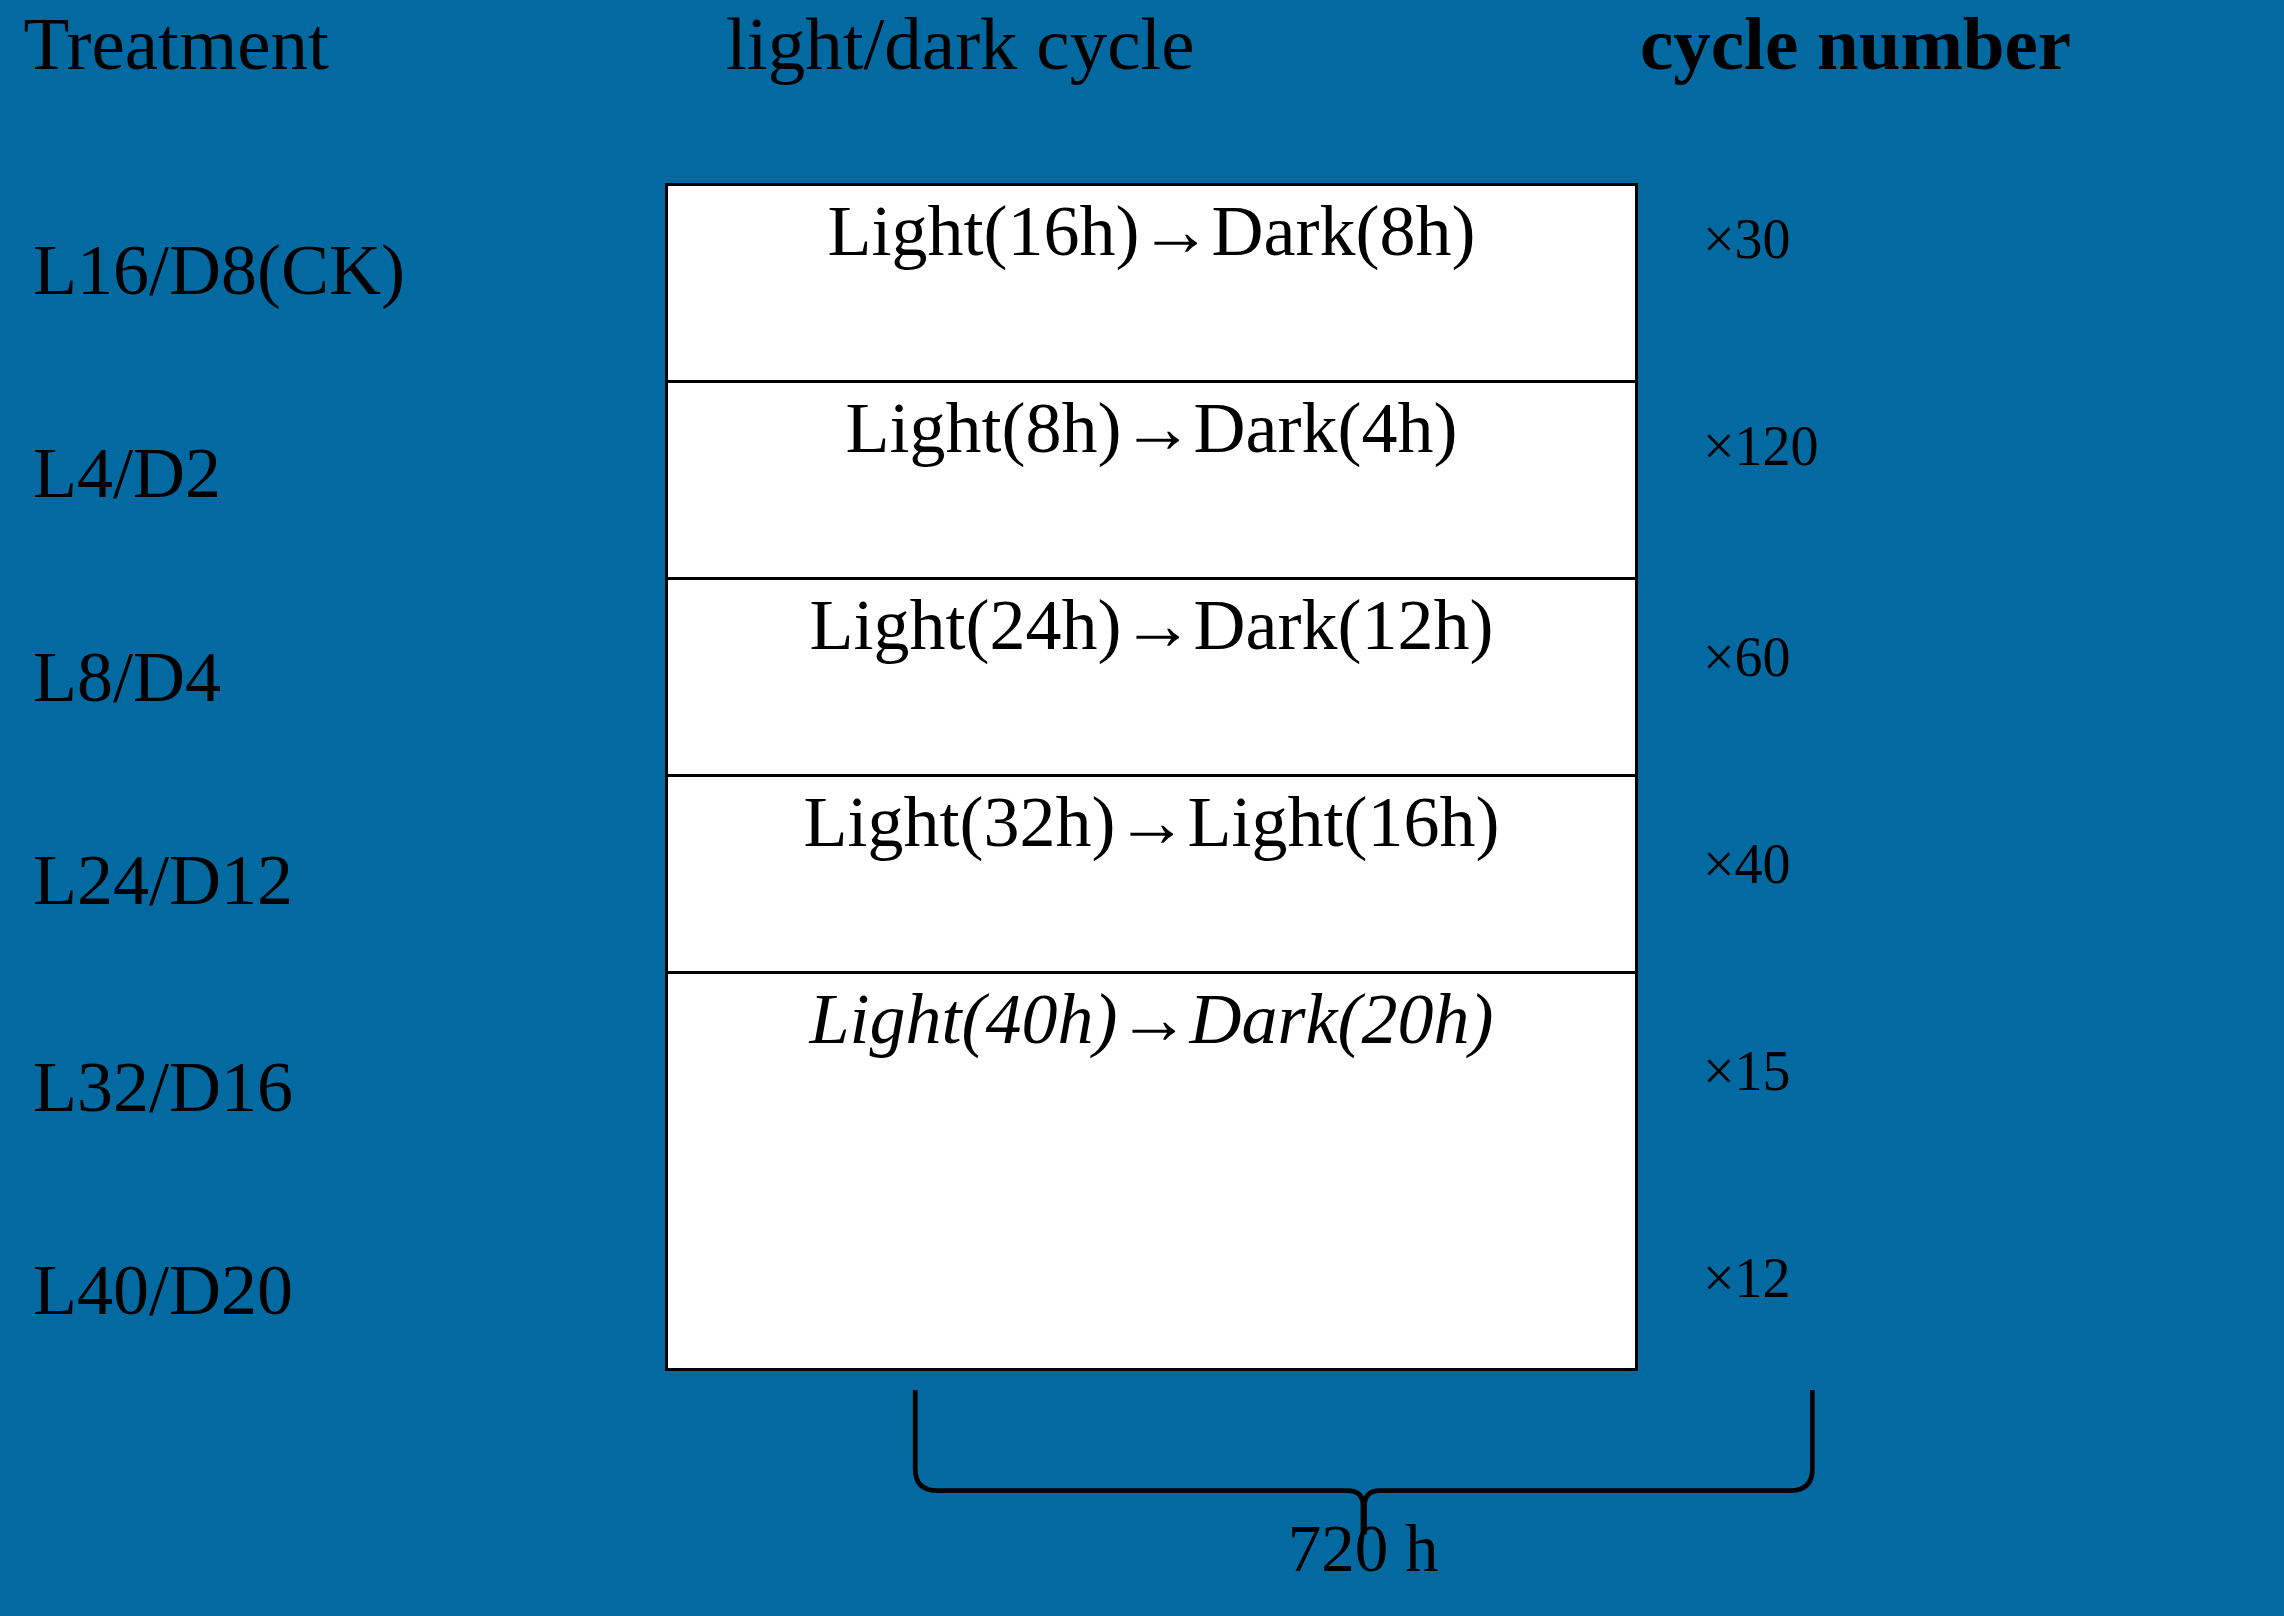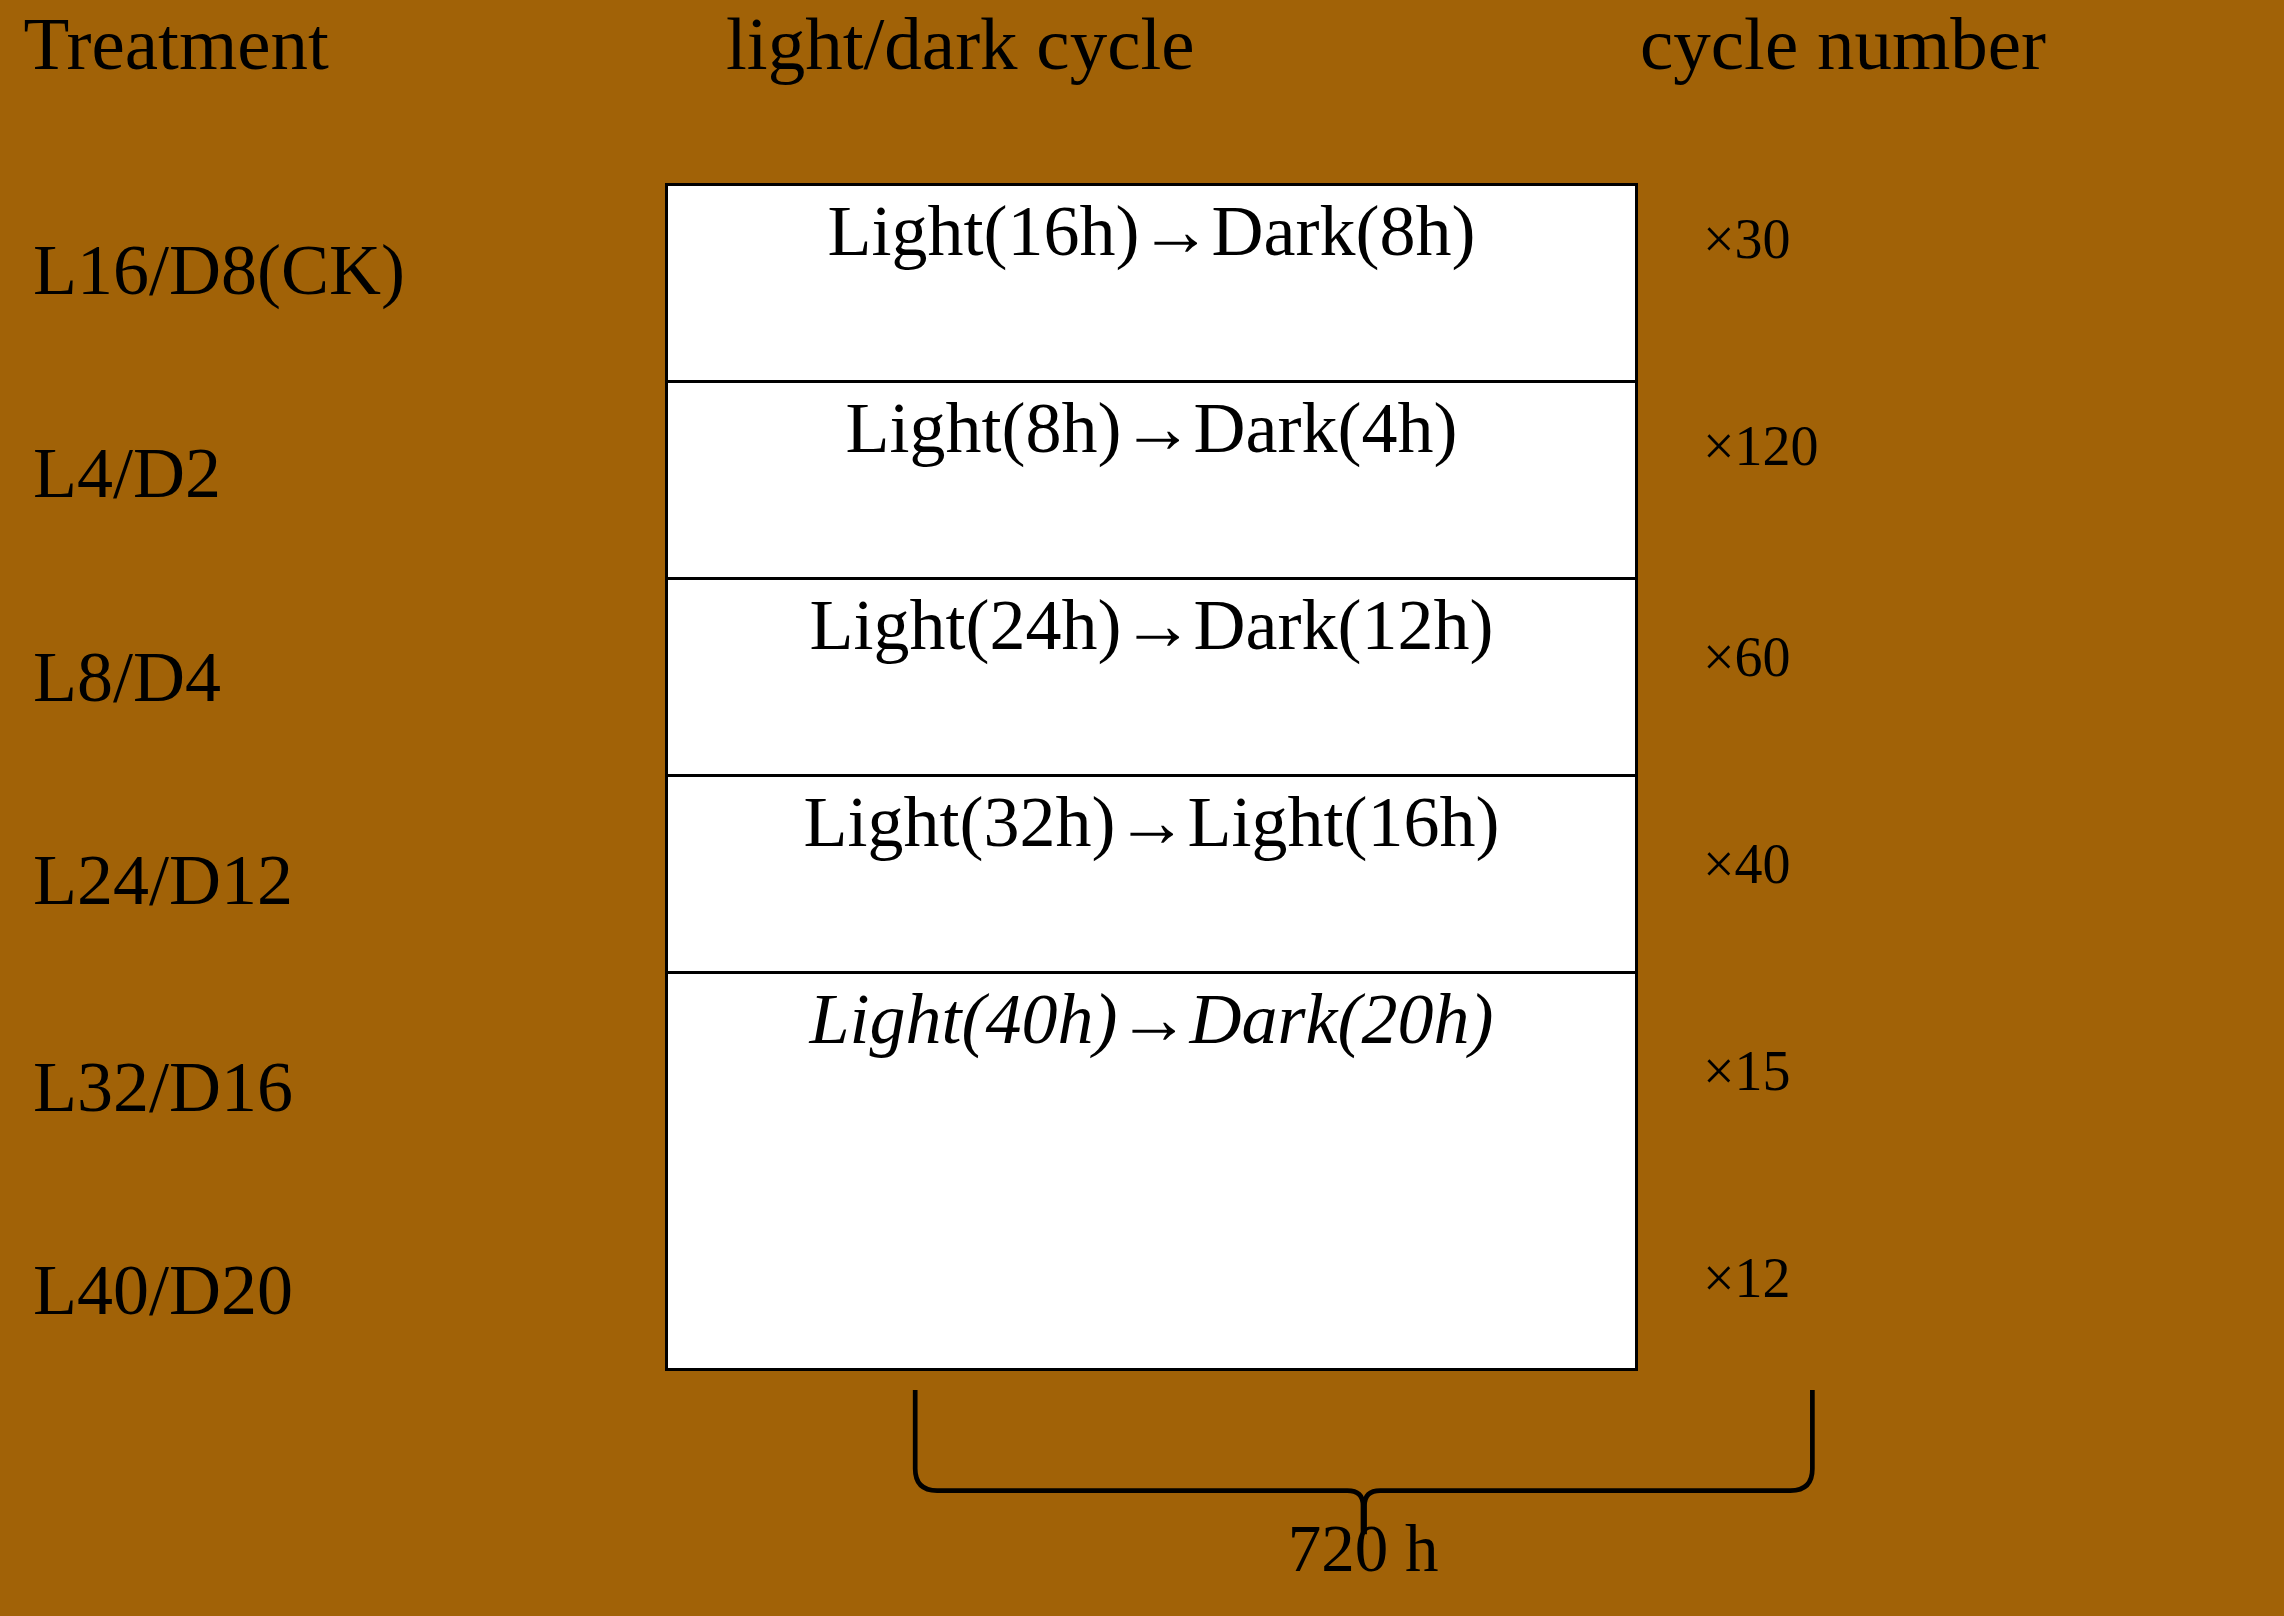--- a/index.html
+++ b/index.html
@@ -4,37 +4,37 @@
 <style>
   html, body {
     margin: 0;
     padding: 0;
     background: #ffffff;
   }
   #page {
     position: relative;
     width: 2284px;
     height: 1617px;
-    background: #a16207;
+    background: #0369a1;
     font-family: "Liberation Serif", "DejaVu Serif", serif;
     color: #000000;
     overflow: hidden;
   }
 
   
   .col-header {
     position: absolute;
     font-size: 75px;
     line-height: 1;
     white-space: nowrap;
     color: #000;
   }
   #hdr-treatment { left: 23.4px;   top: 6.2px; }
   #hdr-cycle     { left: 726px;  top: 6.2px; }
-  #hdr-number    { left: 1640px; top: 6.2px; }
+  #hdr-number    { left: 1640px; top: 6.2px; font-weight: bold; }
 
   
   .treatment-label {
     position: absolute;
     left: 33px;
     font-size: 72px;
     line-height: 1;
     white-space: nowrap;
     color: #000;
   }

